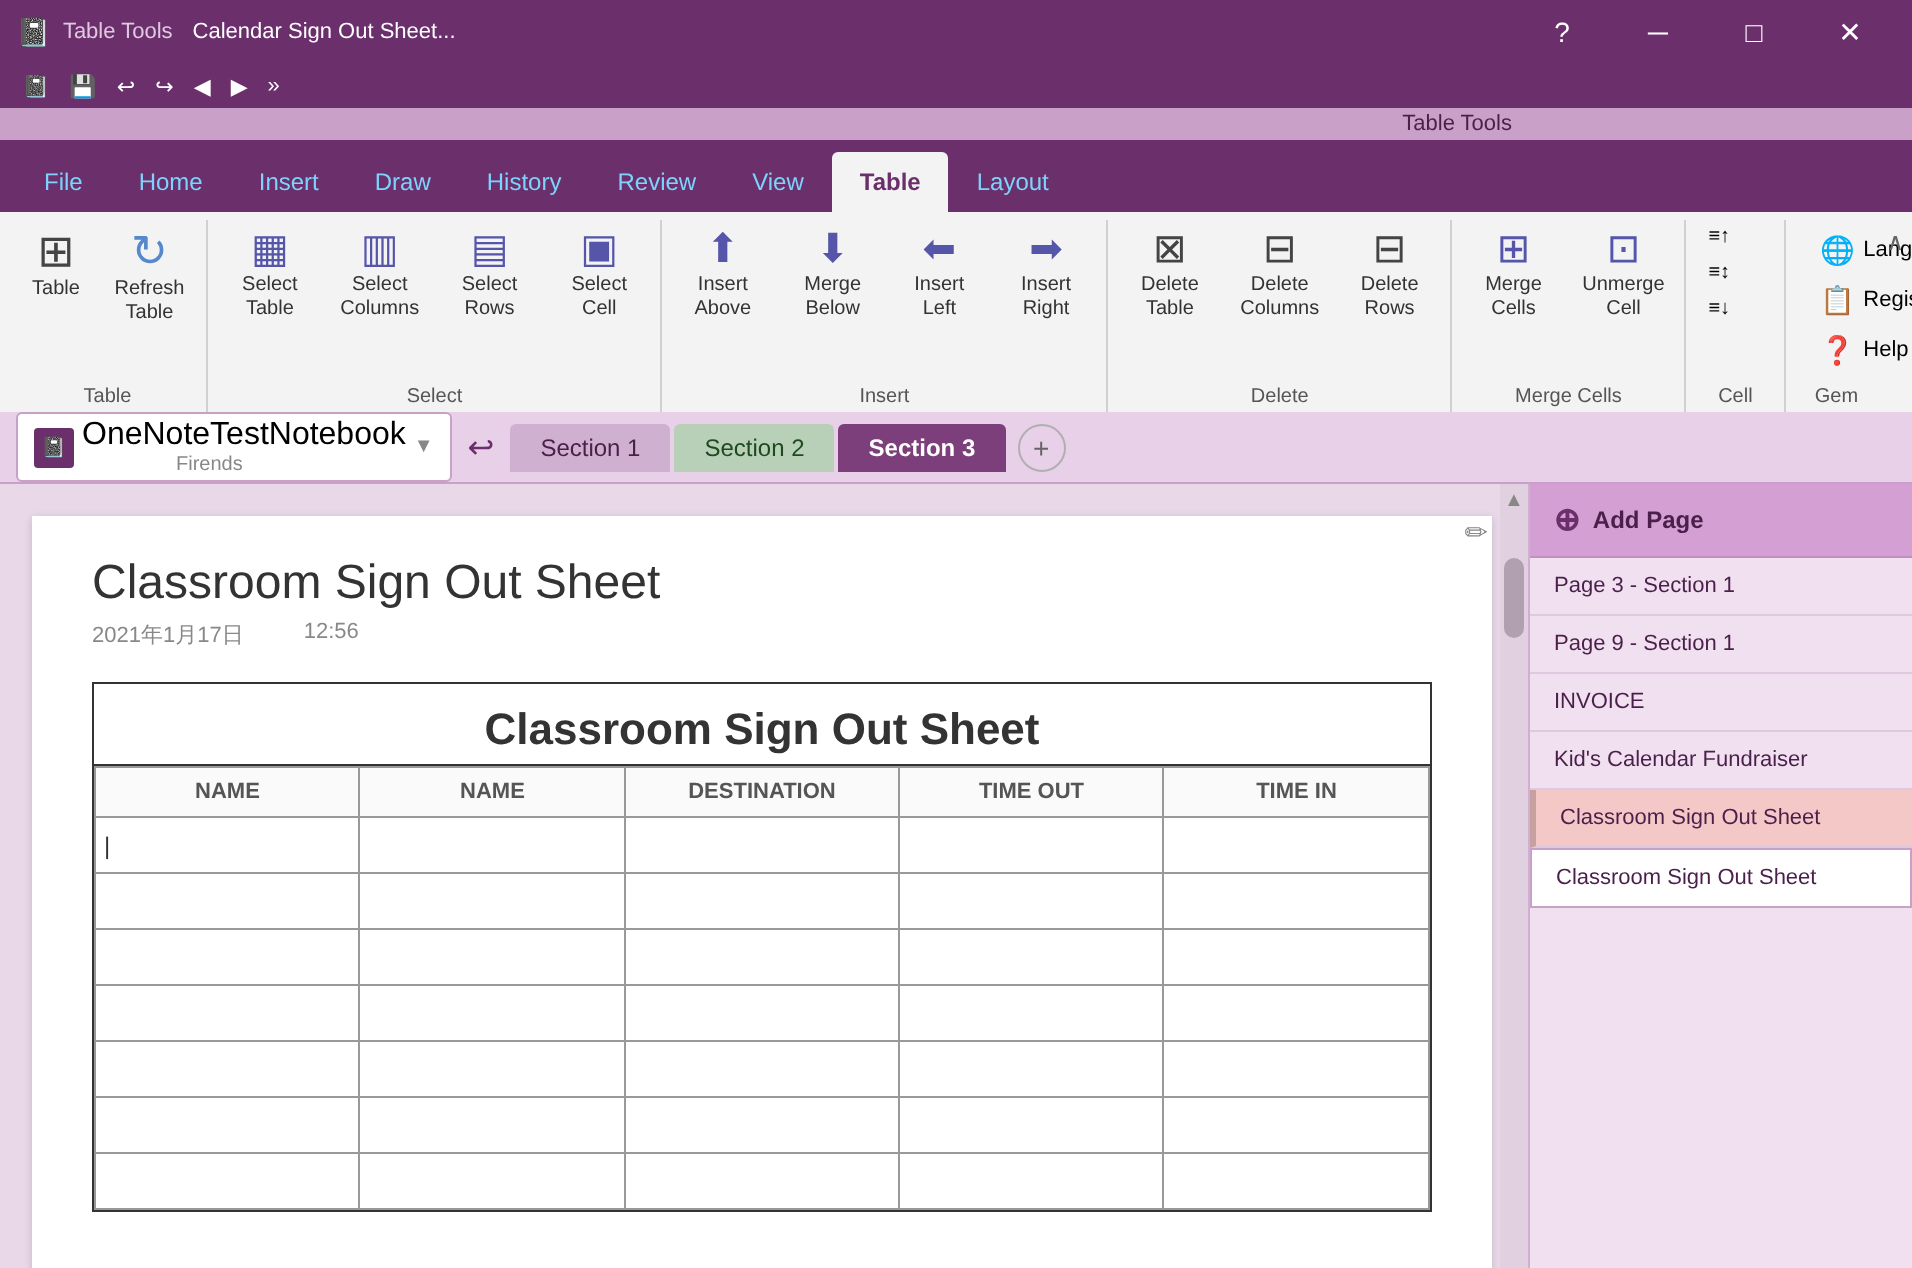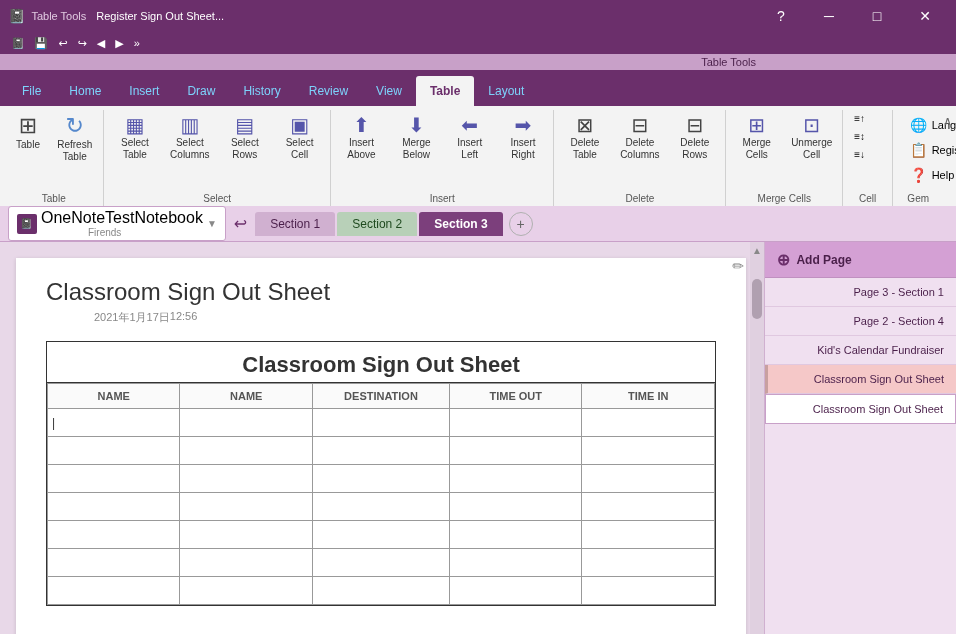--- a/index.html
+++ b/index.html
@@ -196,21 +196,21 @@
     .scrollbar-thumb {
       width: 10px;
       height: 40px;
       background: #b0a0b0;
       border-radius: 5px;
       margin-top: 20px;
     }
     .scroll-arrow { color: #888; font-size: 10px; cursor: pointer; padding: 3px; }
 
     .page-title { font-size: 24px; font-weight: 300; color: #333; margin-bottom: 4px; }
-    .page-date { font-size: 11px; color: #888; display: flex; margin-bottom: 16px; margin-left: 48px; }
+    .page-date { font-size: 11px; color: #888; display: flex; gap: 30px; margin-bottom: 16px; }
 
     
     .sheet-container {
       border: 1px solid #333;
       width: 100%;
     }
     .sheet-header {
       text-align: center;
       padding: 10px 0 4px;
       border-bottom: 1px solid #333;
@@ -267,39 +267,38 @@
     }
     .add-icon { color: #6b2f6b; font-size: 16px; }
 
     .page-list { flex: 1; overflow-y: auto; }
     .page-item {
       padding: 8px 12px;
       font-size: 11px;
       color: #4a1f4a;
       cursor: pointer;
       border-bottom: 1px solid #e0c8e0;
-      text-align: right;
     }
     .page-item.active { background: #f5c8c8; border-left: 3px solid #c8a0a0; }
     .page-item.selected { background: white; border: 1px solid #c8a0c8; }
 
     
     .delete-icon { color: #cc2222; }
 
     .icon-table { color: #5555aa; font-size: 20px; }
   </style>
 </head>
 <body>
 
 <div class="title-bar">
   <div class="title-bar-left">
 
     <span style="color:#fff; font-size:14px;">📓</span>
     <span style="font-size:11px; color:#e0c8e0;">Table Tools</span>
-    <span style="font-size:11px; color:white; margin-left:4px;">Register Sign Out Sheet...</span>
+    <span style="font-size:11px; color:white; margin-left:4px;">Calendar Sign Out Sheet...</span>
   </div>
   <div class="title-bar-right">
     <button class="title-btn">?</button>
     <button class="title-btn">─</button>
     <button class="title-btn">□</button>
     <button class="title-btn close">✕</button>
   </div>
 </div>
 
 <div class="quick-access">
@@ -577,20 +576,21 @@
     </div>
   </div>
 
   <div class="right-sidebar">
     <div class="add-page-btn">
       <span class="add-icon">⊕</span>
       <span>Add Page</span>
     </div>
     <div class="page-list">
       <div class="page-item">Page 3 - Section 1</div>
-      <div class="page-item">Page 2 - Section 4</div>
+      <div class="page-item">Page 9 - Section 1</div>
+      <div class="page-item">INVOICE</div>
       <div class="page-item">Kid's Calendar Fundraiser</div>
       <div class="page-item active">Classroom Sign Out Sheet</div>
       <div class="page-item selected">Classroom Sign Out Sheet</div>
     </div>
   </div>
 
 </div>
 
 </body></html>

